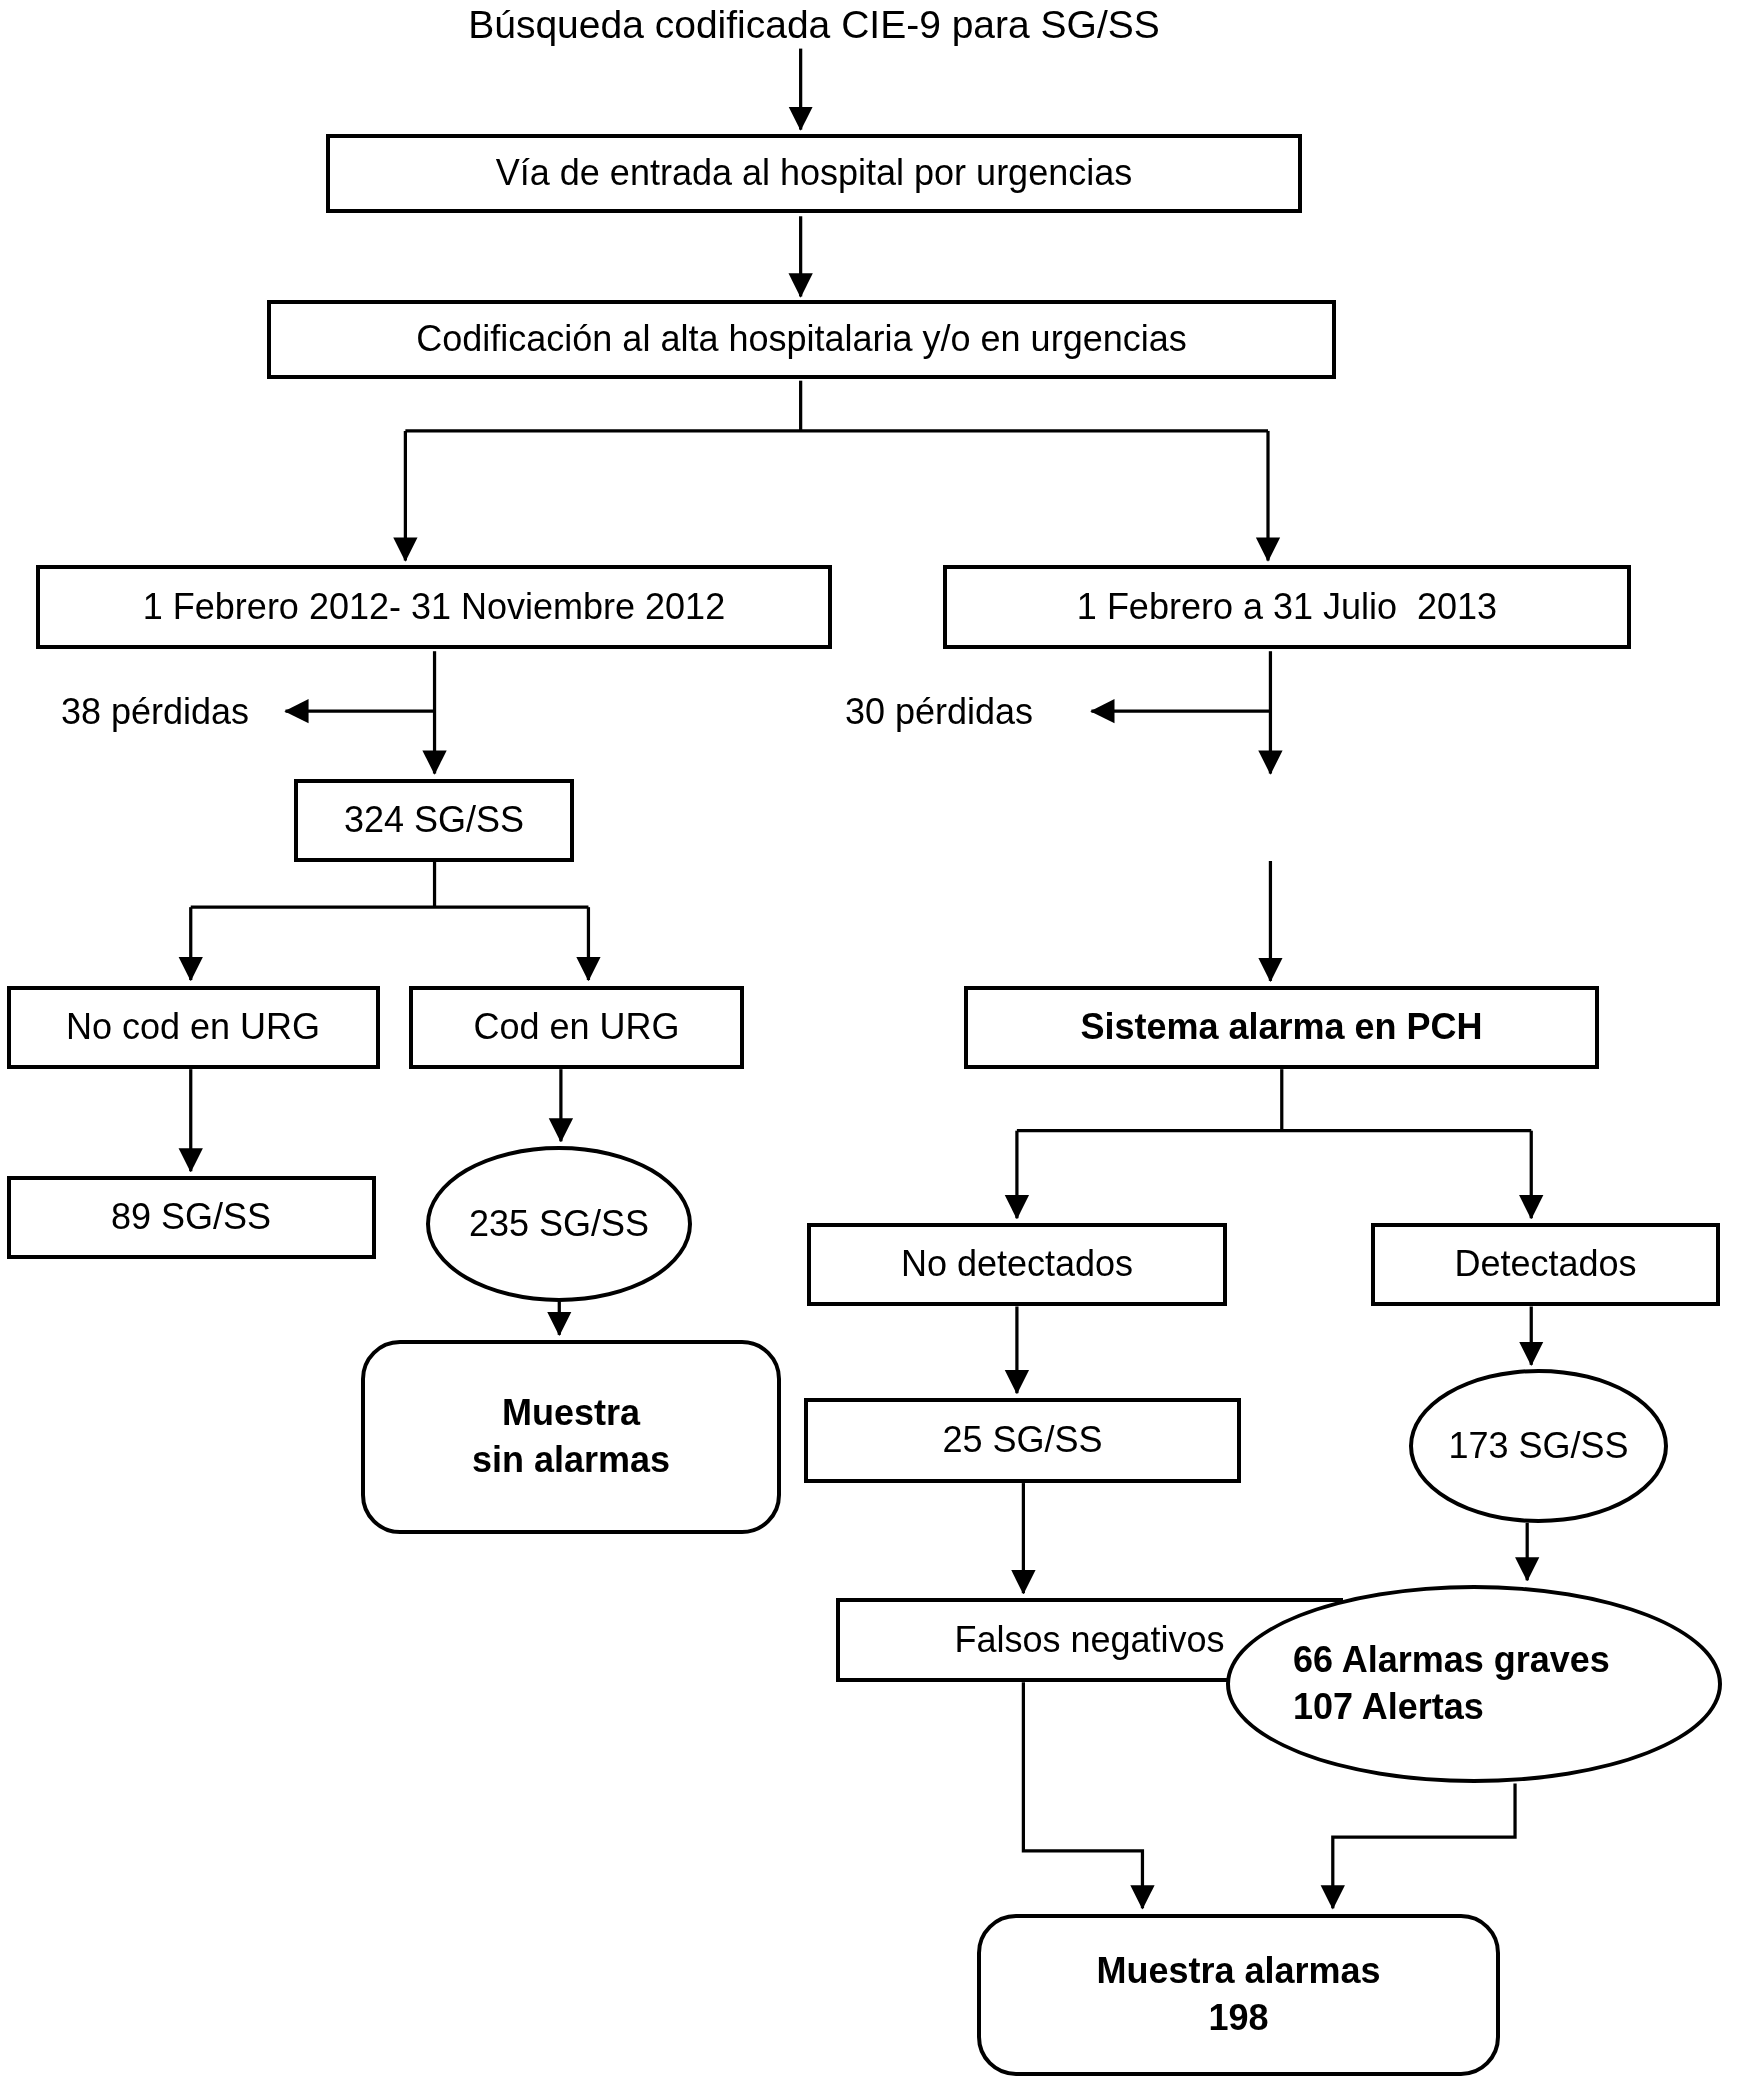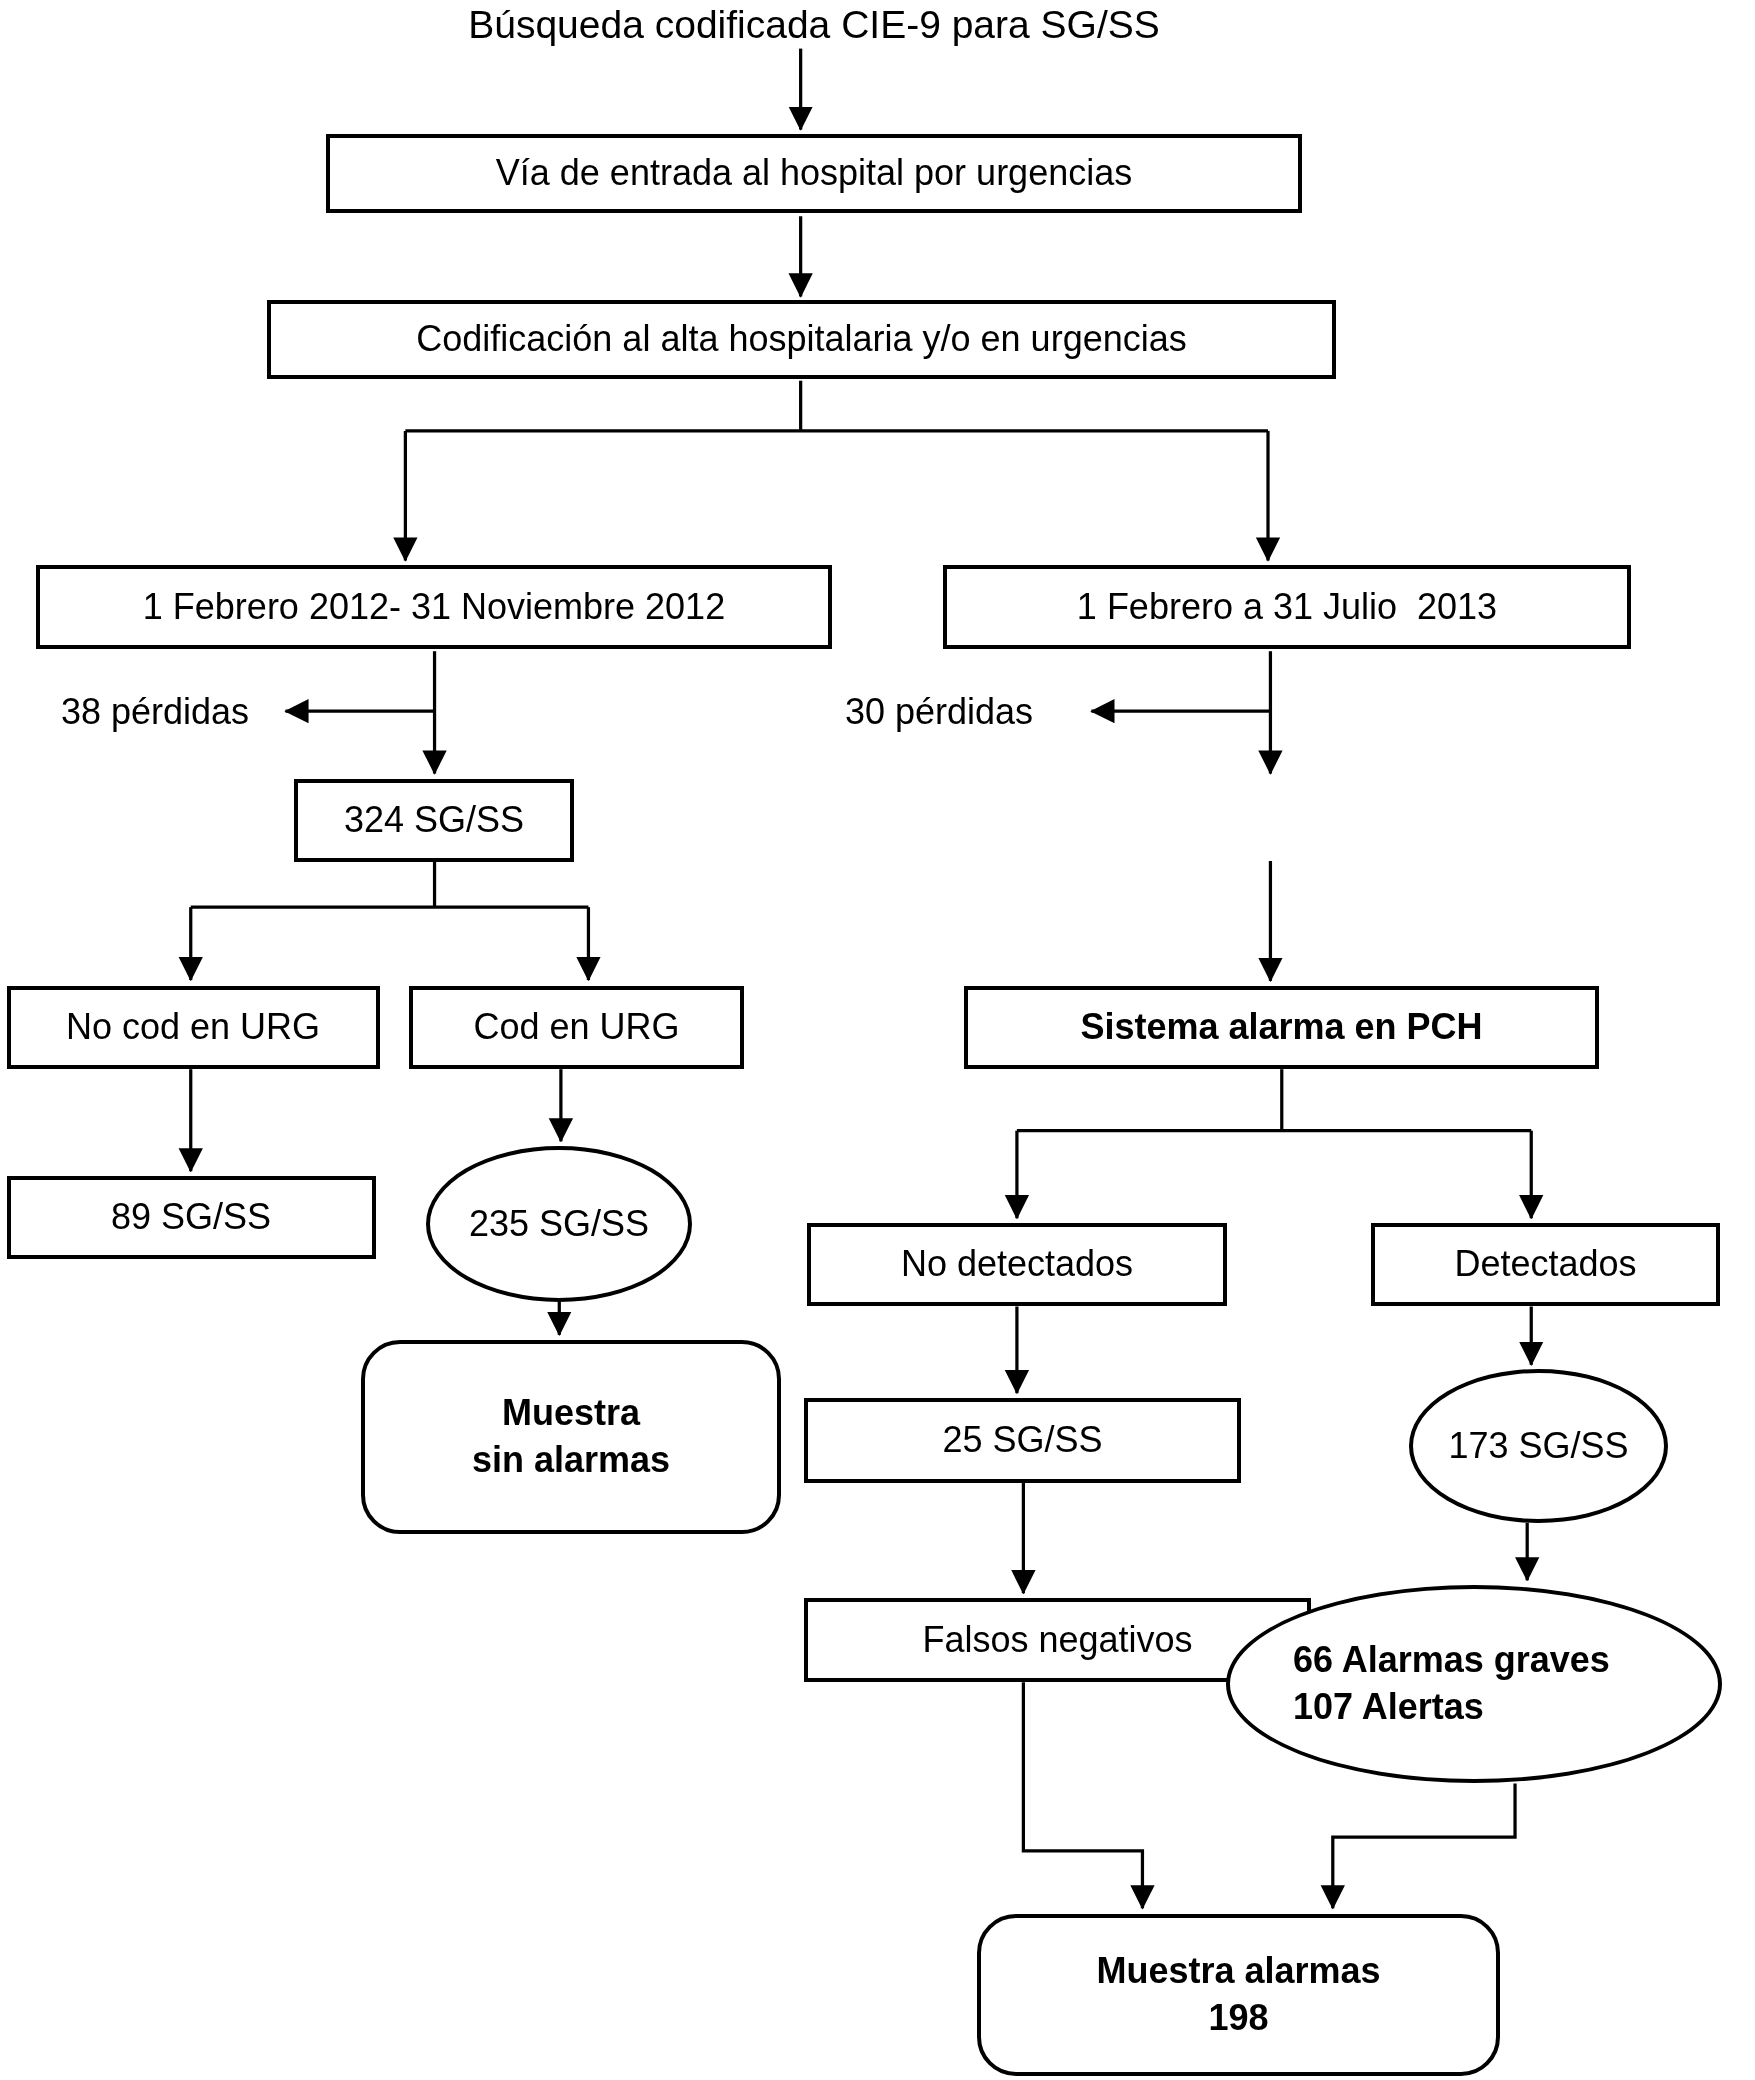--- a/index.html
+++ b/index.html
@@ -135,21 +135,21 @@
   </div>
 
   <div class="node rect" style="left:804px;top:1398px;width:437px;height:85px;">
     <span class="lbl">25 SG/SS</span>
   </div>
 
   <div class="node ellipse" style="left:1409px;top:1369px;width:259px;height:154px;">
     <span class="lbl">173 SG/SS</span>
   </div>
 
-  <div class="node rect" style="left:804px;top:1598px;width:507px;height:84px;">
+  <div class="node rect" style="left:836px;top:1598px;width:507px;height:84px;">
     <span class="lbl">Falsos negativos</span>
   </div>
 
   <div class="node ellipse multiline left-align" style="left:1226px;top:1585px;width:496px;height:198px;">
     <span class="lbl">66 Alarmas graves</span>
     <span class="lbl">107 Alertas</span>
   </div>
 
   <div class="node rounded multiline" style="left:977px;top:1914px;width:523px;height:162px;">
     <span class="lbl">Muestra alarmas</span>

